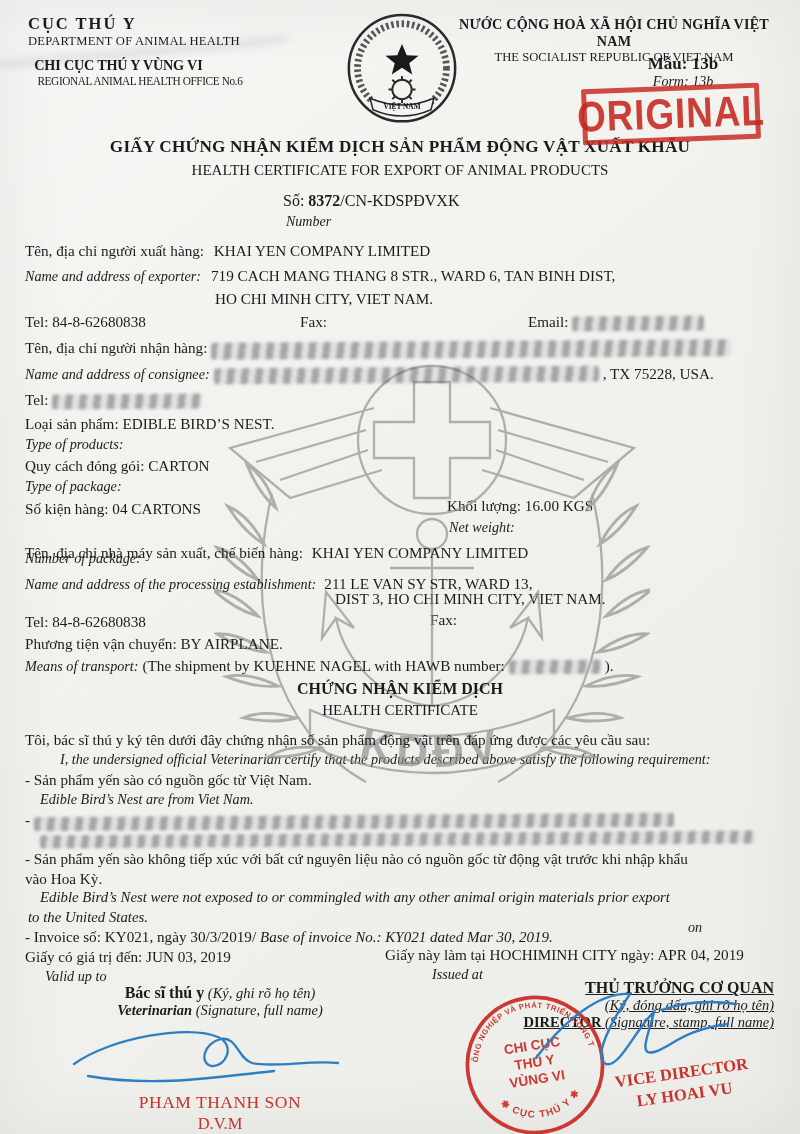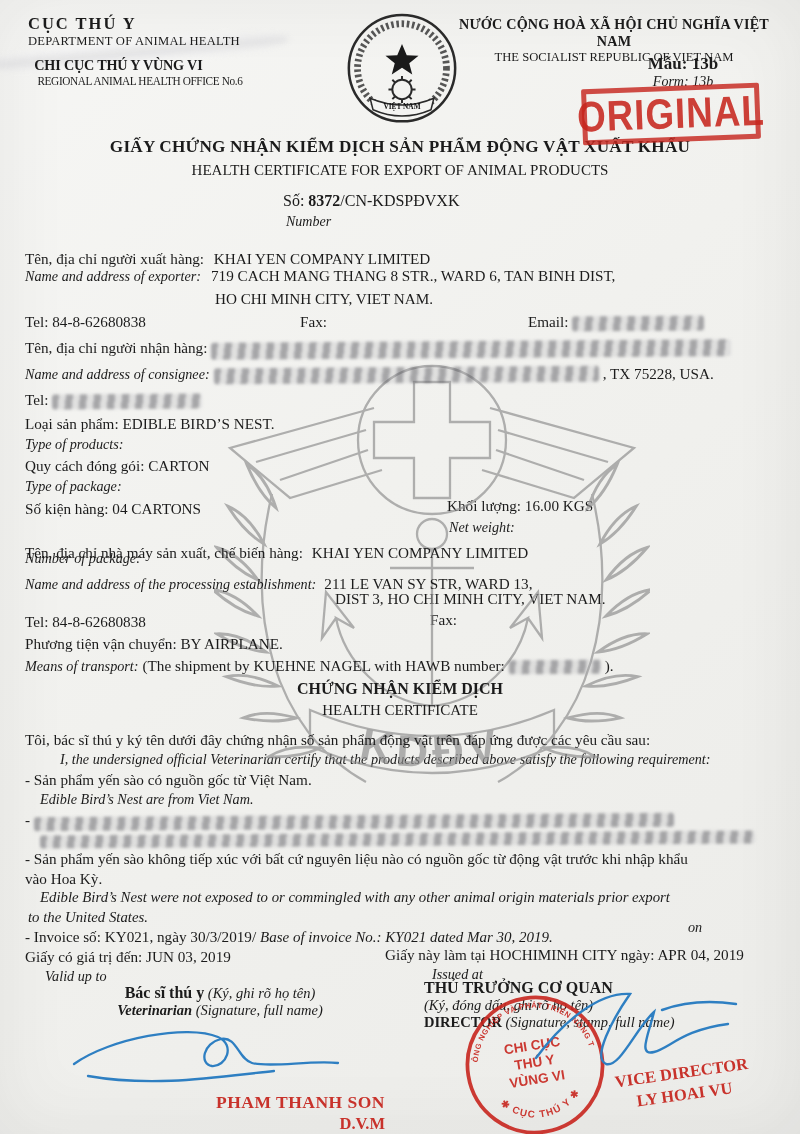--- a/index.html
+++ b/index.html
@@ -44,25 +44,25 @@
   .numsub{left:286px; top:214px; font-size:14px; font-style:italic; z-index:2;}
   .body-line{left:25px; z-index:2;}
   .redact{
     display:inline-block; vertical-align:middle; height:15px; border-radius:3px;
     background:repeating-linear-gradient(97deg, rgba(95,95,102,.52) 0 7px, rgba(175,175,180,.28) 7px 14px);
     filter:blur(1.5px); transform:rotate(-.4deg);
   }
   .wm{left:214px; top:358px; width:436px; height:456px; z-index:1; opacity:.8;}
   .sig-blue{z-index:4;}
   .sealwrap{left:456px; top:990px; width:158px; height:150px; z-index:3; opacity:.9;}
-  .redname{color:#c8322b; font-weight:bold; z-index:4;text-align:right;}
+  .redname{color:#c8322b; font-weight:normal; z-index:4;}
   .vice{left:598px; top:1062px; width:170px; text-align:center; transform:rotate(-8deg);
         color:#c8322b; font-weight:bold; font-size:16.5px; line-height:22px; z-index:5;}
   .sigblock-l{left:55px; top:956px; width:330px; text-align:center; z-index:2;}
-  .sigblock-r{left:424px; top:951px; width:350px; text-align:left; z-index:2;}
+  .sigblock-r{left:424px; top:951px; width:350px; text-align:right; z-index:2;text-decoration:underline;}
   .sb-t{font-size:16px;}
   .sb-n{font-size:14.5px;}
 </style>
 </head>
 <body>
 
 <div class="page">
 
   <div class="crease"></div>
 
@@ -148,21 +148,21 @@
       <use href="#wleaf" transform="translate(354,360) rotate(38) scale(1.25,1.25)"></use>
       <use href="#wleaf" transform="translate(330,390) rotate(48) scale(1.25,1.25)"></use>
 
       <path d="M96,352 Q218,404 340,352 L340,388 Q218,442 96,388 Z"></path>
     </g>
     <text font-size="44" font-weight="bold" fill="#8f8f8f" opacity=".85" letter-spacing="6" font-family="Liberation Sans, sans-serif">
       <textPath href="#bannerArc" startOffset="50%" text-anchor="middle">KDĐV</textPath>
     </text>
   </svg>
 
-  <div class="abs body-line vi" style="top:249px;text-align:right;">
+  <div class="abs body-line vi" style="top:241px;text-align:right;">
     <span>Tên, địa chỉ người xuất hàng:</span>
     <span style="margin-left:6px;">KHAI YEN COMPANY LIMITED</span>
   </div>
   <div class="abs body-line" style="top:266px;">
     <span class="en">Name and address of exporter:</span>
     <span class="vi" style="margin-left:6px;margin-top:24px;">719 CACH MANG THANG 8 STR., WARD 6, TAN BINH DIST,</span>
   </div>
   <div class="abs vi" style="left:215px; top:289px;">HO CHI MINH CITY, VIET NAM.</div>
 
   <div class="abs vi" style="left:25px; top:312px;">

